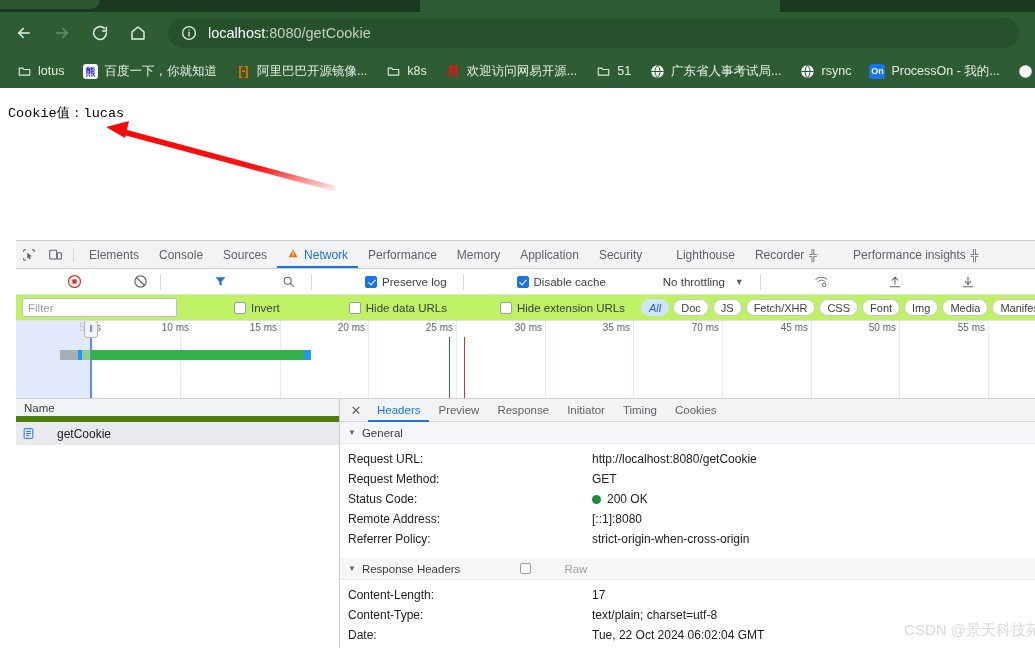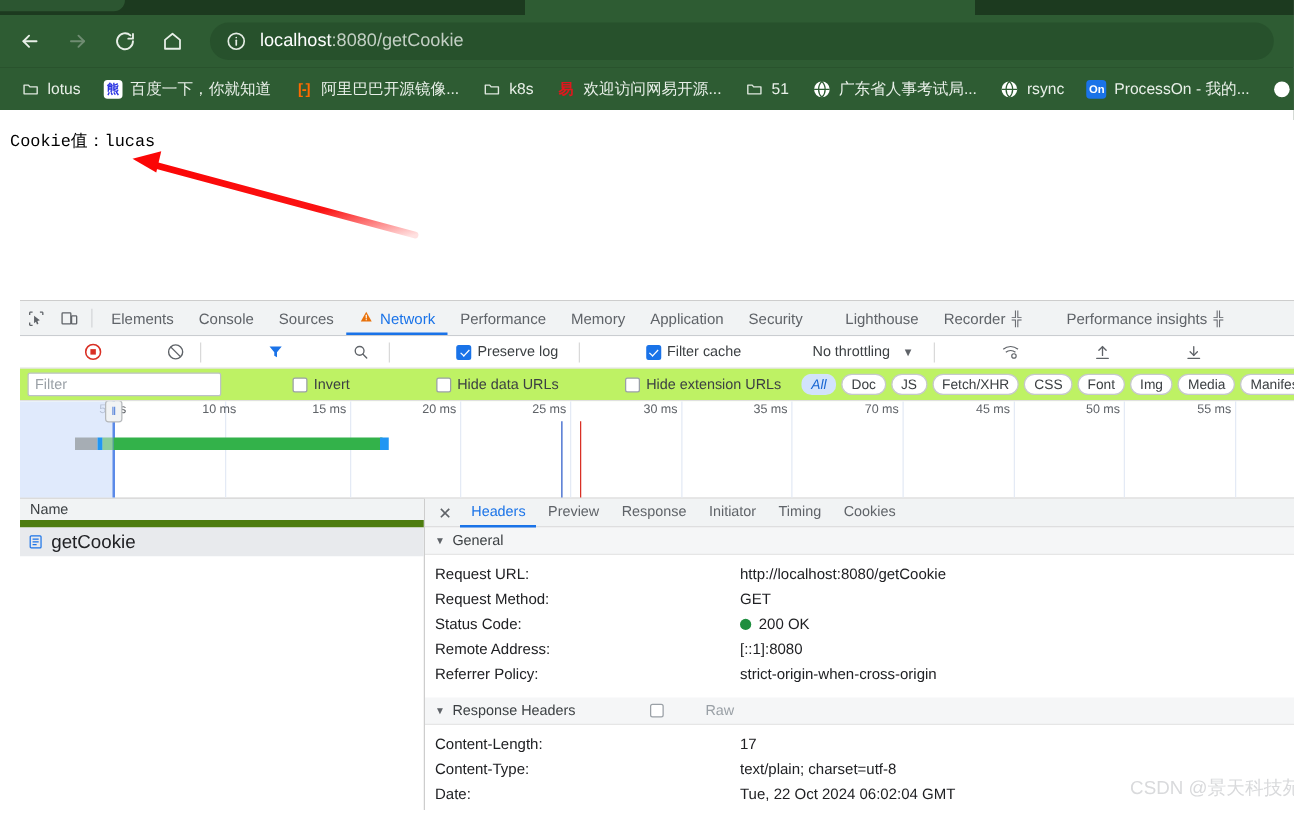--- a/index.html
+++ b/index.html
@@ -166,21 +166,21 @@
   
   #dt-split { display:flex; height:249px; }
   #req-panel { width:324px; border-right:1px solid #cdcdcd; background:#fff; }
   #req-header {
     height:23px; background:#f1f3f4; border-bottom:6px solid #4d7c0f;
     display:flex; align-items:center; padding-left:8px;
     font-size:11.5px; color:#3c4043;
   }
   .req-row {
     height:23px; display:flex; align-items:center; padding-left:6px;
-    font-size:15px; color:#202124; background:#e8eaed;
+    font-size:12px; color:#202124; background:#e8eaed;gap:16px;
   }
   .req-row .doc-ico { margin-right:6px; display:flex; }
 
   #detail-panel { flex:1; background:#fff; position:relative; overflow:hidden; }
   #detail-tabbar {
     height:23px; background:#f1f3f4; border-bottom:1px solid #d8d8d8;
     display:flex; align-items:center; padding-left:4px;
   }
   #detail-close { width:24px; text-align:center; color:#5f6368; font-size:13px; }
   .d-tab {
@@ -448,21 +448,21 @@
     </div>
     <div class="tb-sep"></div>
 
     <div class="tb-item">
       <span class="cb checked"></span>
       <span class="tb-label">Preserve log</span>
     </div>
     <div class="tb-sep"></div>
     <div class="tb-item">
       <span class="cb checked"></span>
-      <span class="tb-label">Filter cache</span>
+      <span class="tb-label">Disable cache</span>
     </div>
     <div class="tb-item">
       <span class="throttle">No throttling</span>
       <span class="caret-dn">▼</span>
     </div>
     <div class="tb-sep"></div>
     <div class="tb-item" style="margin-right:14px">
       <svg width="15" height="13" viewBox="0 0 24 22" fill="none" stroke="#5f6368" stroke-width="1.6">
         <path d="M2 7.5a15 15 0 0 1 20 0"></path>
           <path d="M5.5 11.5a10 10 0 0 1 13 0"></path>

